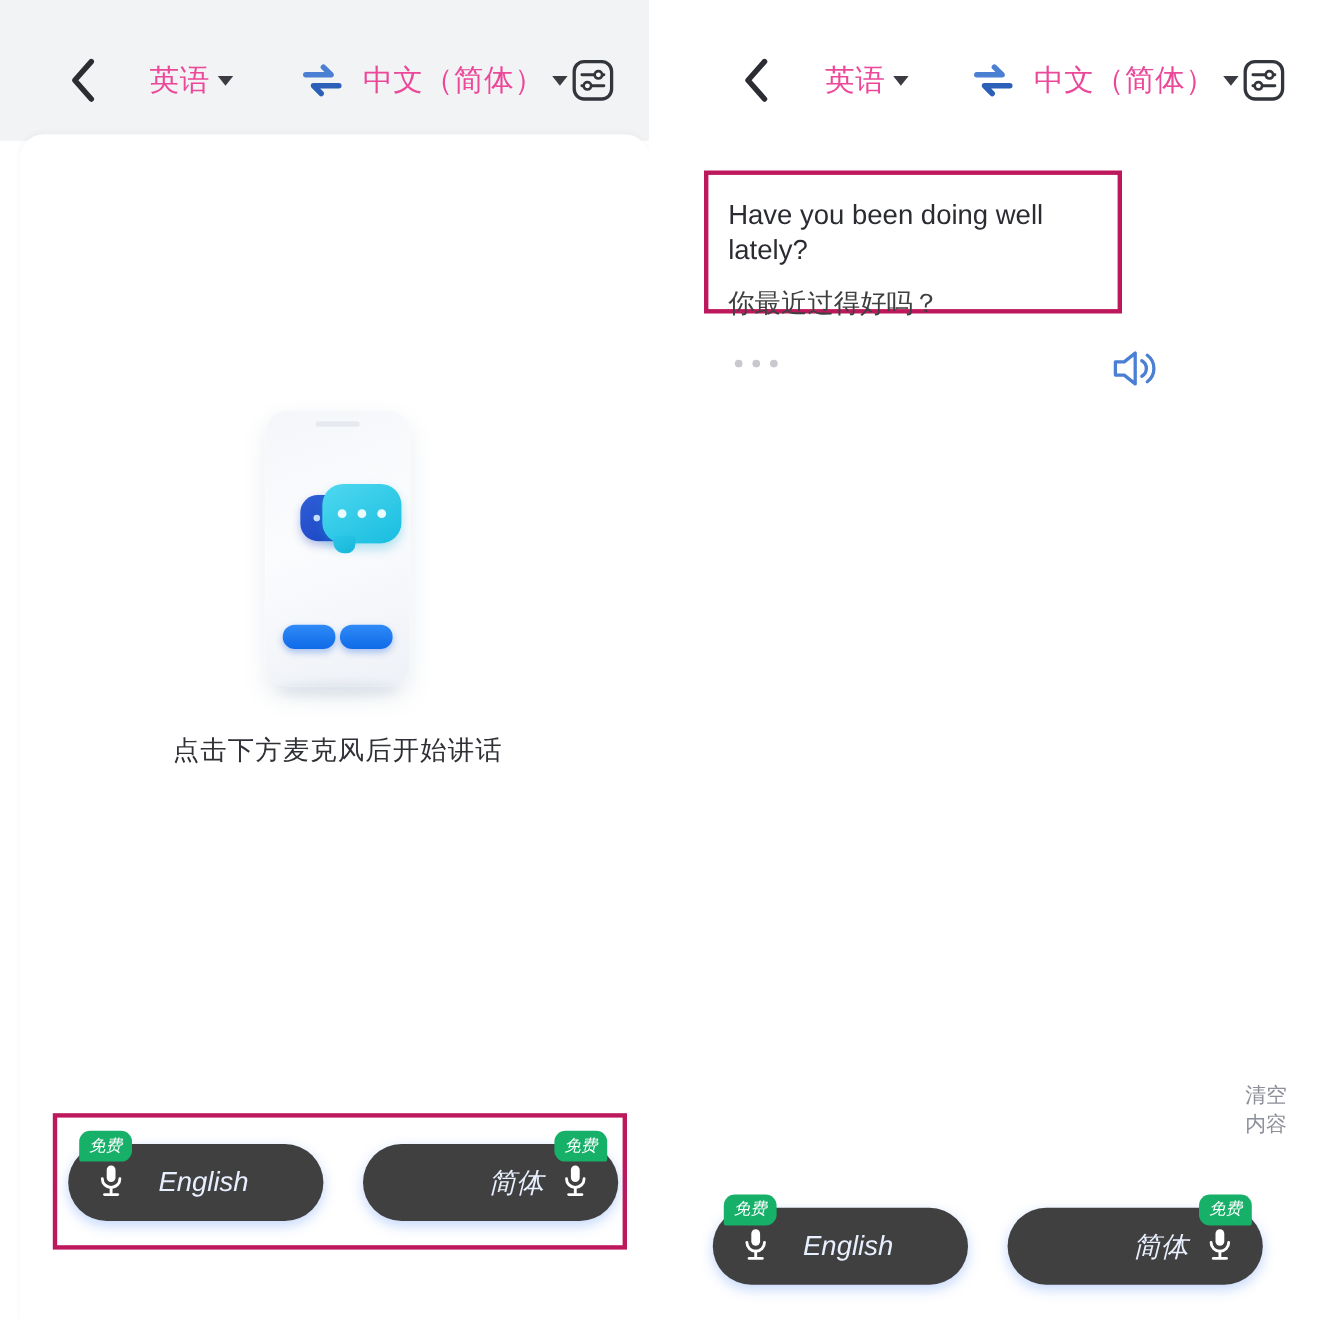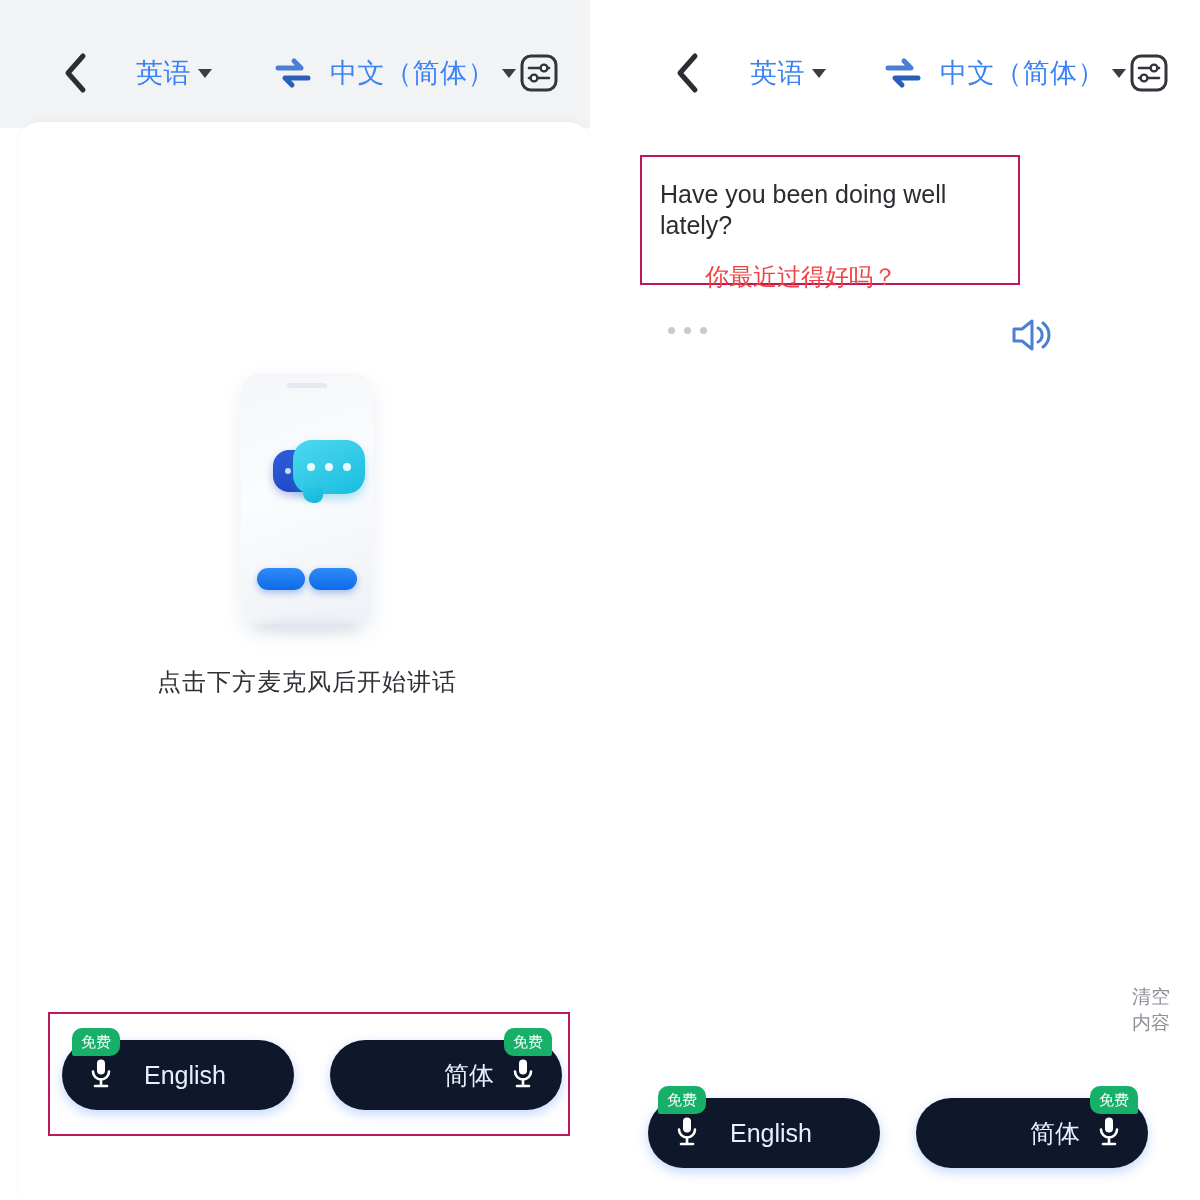--- a/index.html
+++ b/index.html
@@ -40,21 +40,21 @@
     display: flex; align-items: center; justify-content: center;
     cursor: pointer; flex: none;
   }
   .back-icon svg { display: block; }
 
   .lang-btn {
     display: flex; align-items: center; gap: 7px;
     cursor: pointer; white-space: nowrap; flex: none;
   }
   .lang-text {
-    font-size: 27px; color: #3b82f6; letter-spacing: 0.5px;
+    font-size: 27px; color: #ec4899; letter-spacing: 0.5px;
     font-family: "Liberation Sans", "DejaVu Sans", sans-serif;
   }
   .caret {
     width: 0; height: 0;
     border-left: 7px solid transparent;
     border-right: 7px solid transparent;
     border-top: 9px solid #3a3c42;
   }
 
   .swap-icon { flex: none; cursor: pointer; display:flex; align-items:center; }
@@ -69,37 +69,36 @@
   .nav-left  .lang-target { margin-left: 18px; }
   .nav-left  .settings-icon { margin-left: 2px; }
 
   .nav-right .lang-source { margin-left: 40px; }
   .nav-right .swap-icon   { margin-left: 58px; }
   .nav-right .lang-target { margin-left: 18px; }
   .nav-right .settings-icon { margin-left: 2px; }
 
   
   .highlight-box {
-    position: absolute; border: 2px solid #be185d; background: #ffffff;
+    position: absolute; border: 4px solid #be185d; background: #ffffff;
   }
   .hl-translation { left: 28px; top: 155px; width: 380px; height: 130px; }
 
   .trans-card {
     position: absolute; left: 0; top: 0; right: 0; bottom: 0;
     padding: 22px 20px 0 18px;
   }
   .trans-source {
     font-size: 25px; color: #2a2c31; line-height: 1.25;
     font-family: "Liberation Sans", "DejaVu Sans", sans-serif;
   }
   .trans-target {
     margin-top: 20px;
-    font-size: 24px; color: #ef4444; line-height: 1.25;
-    font-family: Liberation Sans, sans-serif;
-    margin-left: 45px;
+    font-size: 24px; color: #404040; line-height: 1.25;
+    font-family: Liberation Mono, monospace;
   }
 
   .card-actions {
     position: absolute; left: 48px; top: 315px; width: 392px; height: 44px;
   }
   .dots-icon { position: absolute; left: 8px; top: 12px; display: flex; gap: 9px; cursor: pointer;}
   .dots-icon i { width: 7px; height: 7px; border-radius: 50%; background: #c7c9cf; display:block; }
   .speaker-icon { position: absolute; right: 0; top: 0; cursor: pointer; }
 
   
@@ -166,23 +165,24 @@
 
   
   .mic-bar { position: absolute; display: flex; align-items: center; }
   .mic-bar-left  { left: 62px;  top: 1040px; width: 500px; justify-content: space-between; }
   .mic-bar-right { left: 648px; top: 1098px; width: 500px; justify-content: space-between; }
 
   .hl-mic { left: 48px; top: 1012px; width: 522px; height: 124px; background: transparent; }
 
   .mic-btn {
     position: relative; width: 232px; height: 70px; border-radius: 35px;
-    background: #0f172a; display: flex; align-items: center;
+    background: #404040; display: flex; align-items: center;
     cursor: pointer; border: none;
     box-shadow: 0 4px 12px rgba(17,96,240,0.25);
+    font-style: italic;
   }
   .mic-btn.src { justify-content: flex-start; padding-left: 26px; }
   .mic-btn.tgt { justify-content: flex-end; padding-right: 26px; }
   .mic-btn .label {
     font-size: 25px; color: #e8f0ff;
     font-family: "Liberation Sans", "DejaVu Sans", sans-serif;
   }
   .mic-btn.src .label { margin-left: 56px; }
   .mic-btn.tgt .label { margin-right: 42px; }
   .mic-glyph { position: absolute; top: 50%; transform: translateY(-50%); }

